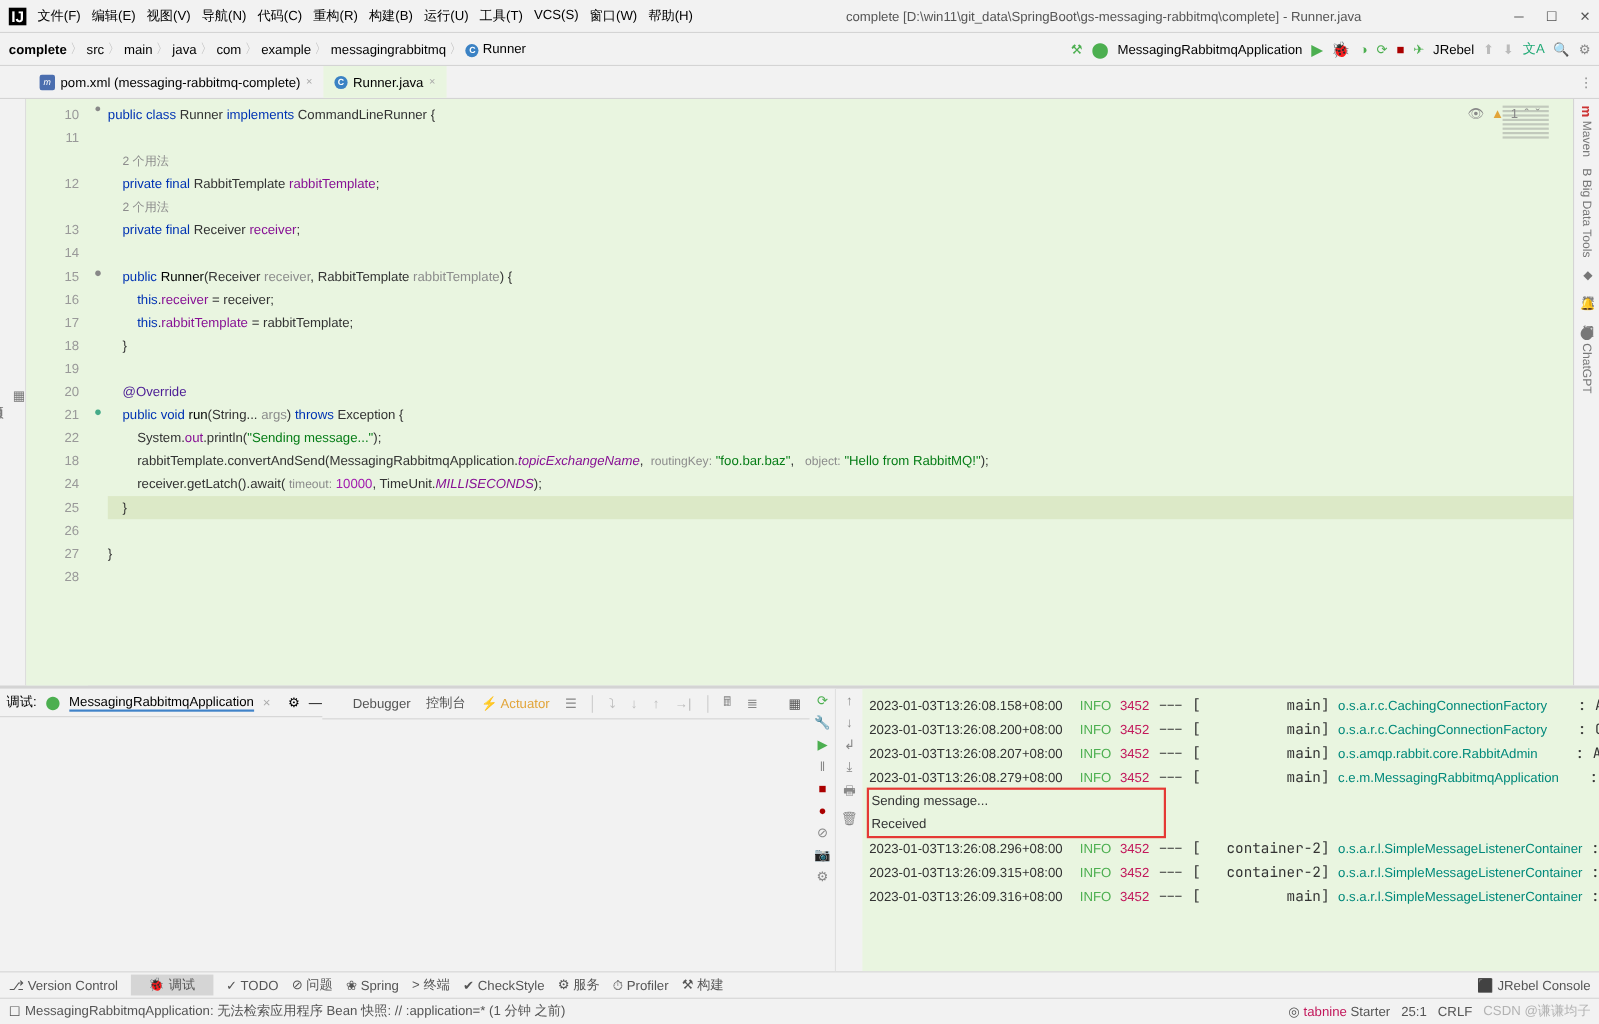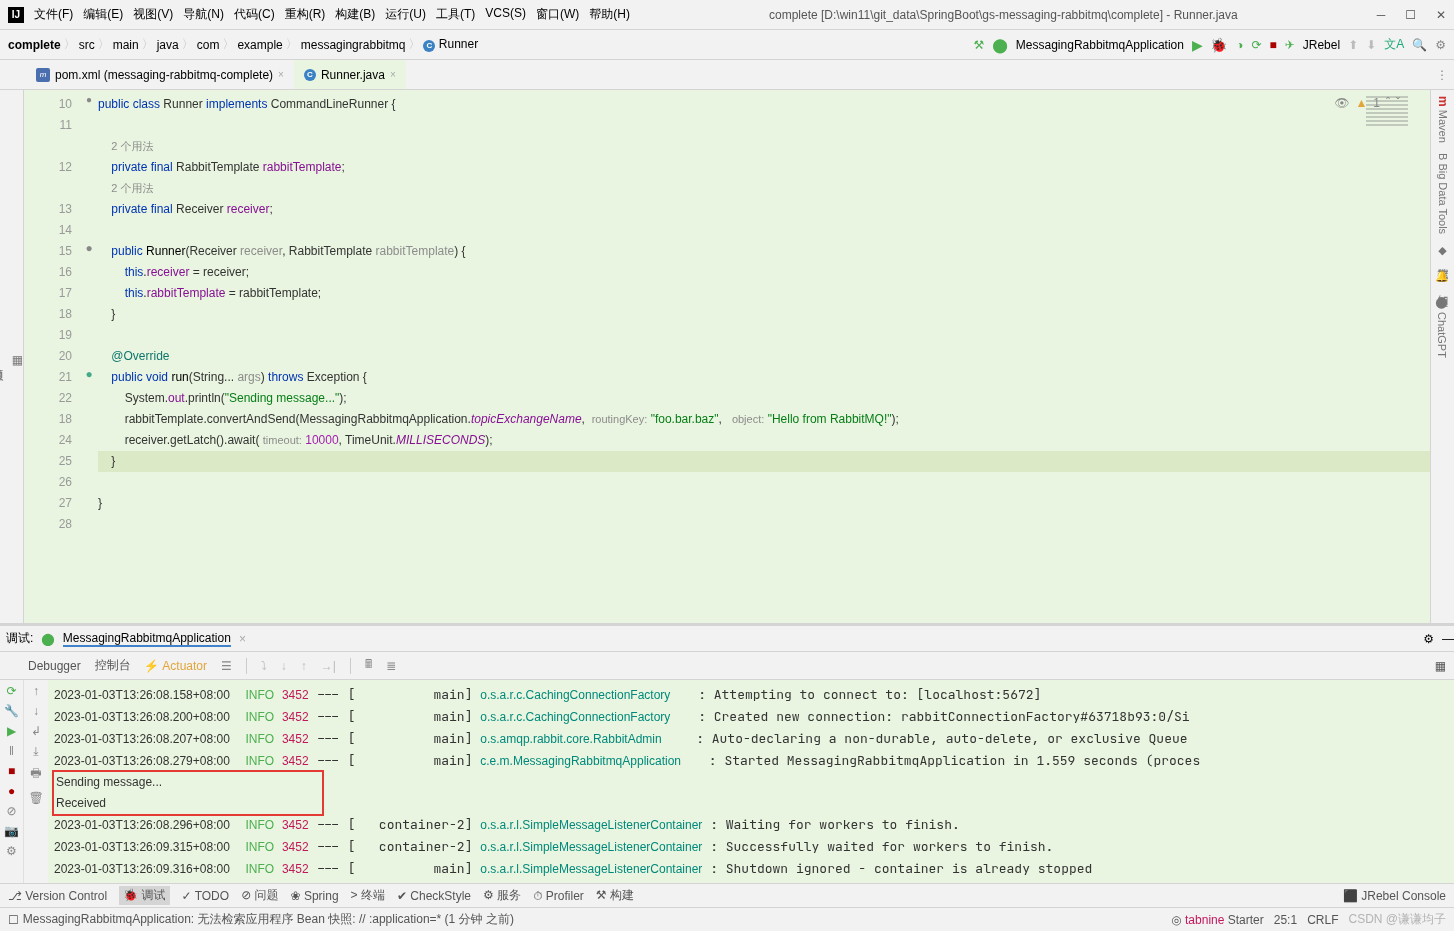--- a/index.html
+++ b/index.html
@@ -1,18 +1,18 @@
 <!DOCTYPE html>
 <html><head>
 <meta charset="utf-8">
 <style>
 *{margin:0;padding:0;box-sizing:border-box;font-family:"Microsoft YaHei",Segoe UI,sans-serif;font-size:12px;}
 body{background:#f2f2f2;color:#000;overflow:hidden;width:1454px;height:931px;}
 .titlebar{height:30px;background:#f2f2f2;display:flex;align-items:center;padding:0 8px;border-bottom:1px solid #d4d4d4;}
-.logo{width:16px;height:16px;background:#000;color:#fff;font-size:10px;display:flex;align-items:center;justify-content:center;font-weight:bold;margin-right:10px;}
+.logo{width:16px;height:16px;background:#000;color:#fff;font-size:14px;display:flex;align-items:center;justify-content:center;font-weight:bold;margin-right:10px;}
 .menu{display:flex;gap:10px;}
 .menu span{cursor:default;}
 .wtitle{flex:1;text-align:center;color:#555;}
 .wbtns{display:flex;gap:20px;font-size:14px;color:#555;}
 .navbar{height:30px;background:#f2f2f2;display:flex;align-items:center;padding:0 8px;border-bottom:1px solid #d4d4d4;}
 .crumbs{display:flex;align-items:center;gap:3px;flex:1;}
 .crumbs .sep{color:#bbb;}
 .crumbs b{font-weight:bold;}
 .crumbs .jicon{width:12px;height:12px;background:#3b82c4;border-radius:50%;display:inline-flex;align-items:center;justify-content:center;color:#fff;font-size:8px;font-weight:bold;}
 .rtool{display:flex;align-items:center;gap:8px;}
@@ -33,48 +33,48 @@
 .rgut .vlbl{writing-mode:vertical-rl;font-size:11px;white-space:nowrap;}
 .editor{flex:1;background:#e9f5e0;display:flex;font-family:"JetBrains Mono",Consolas,monospace;font-size:13px;position:relative;}
 .gutter{width:56px;background:#e9f5e0;color:#999;text-align:right;padding-right:8px;padding-top:4px;line-height:21px;}
 .gutter div{height:21px;}
 .gicns{width:18px;padding-top:4px;}
 .gicns div{height:21px;font-size:10px;color:#888;text-align:center;}
 .code{flex:1;padding-top:4px;line-height:21px;white-space:pre;color:#333;}
 .code .kw{color:#0033b3;}
 .code .cls{color:#000;}
 .code .fld{color:#871094;}
-.code .ann{color:#0f766e;}
+.code .ann{color:#4c1d95;}
 .code .str{color:#067d17;}
 .code .num{color:#a21caf;}
 .code .cmt{color:#8c8c8c;font-size:11px;}
 .code .prm{color:#8c8c8c;}
 .code .hint{color:#8c8c8c;font-size:11px;}
 .code div{height:21px;}
 .code .cur{background:#dce9c7;}
 .einspect{position:absolute;top:6px;right:30px;display:flex;gap:6px;align-items:center;color:#888;font-size:11px;}
 .einspect .warn{color:#e2a53a;}
 .minimap{position:absolute;top:4px;right:4px;width:60px;height:90px;opacity:0.4;}
 .minimap div{height:2px;background:#888;margin:2px 0;width:70%;}
-.bottom{height:260px;background:#f2f2f2;border-top:3px solid #d4d4d4;display:flex;flex-direction:column;}
+.bottom{height:260px;background:#f2f2f2;border-top:3px solid #d4d4d4;display:flex;flex-direction:row;}
 .btabs{height:26px;display:flex;align-items:center;padding-left:6px;gap:8px;border-bottom:1px solid #d4d4d4;}
 .btabs .active{border-bottom:2px solid #4083c9;}
 .btools{height:28px;display:flex;align-items:center;padding-left:28px;gap:14px;border-bottom:1px solid #d4d4d4;color:#555;}
 .btools .act{color:#e2a53a;}
 .bbody{flex:1;display:flex;overflow:hidden;}
 .bgut{width:24px;background:#f2f2f2;border-right:1px solid #e0e0e0;display:flex;flex-direction:column;align-items:center;padding-top:4px;gap:6px;color:#888;font-size:13px;}
 .bgut2{width:24px;display:flex;flex-direction:column;align-items:center;padding-top:4px;gap:6px;color:#888;font-size:13px;}
 .console{flex:1;background:#e9f5e0;font-family:"JetBrains Mono",Consolas,monospace;font-size:13px;line-height:21px;padding:4px 6px;white-space:pre;overflow:hidden;color:#333;}
 .console .ts{}
 .console .info{color:#4caf50;}
 .console .pid{color:#c2185b;}
 .console .pkg{color:#00897b;}
 .console .hl{outline:2px solid #e53935;padding:0 2px;display:inline-block;}
 .toolbar{height:24px;background:#f2f2f2;border-top:1px solid #d4d4d4;display:flex;align-items:center;padding:0 8px;gap:12px;color:#555;}
-.toolbar .sel{background:#d5d5d5;padding:1px 4px;}
+.toolbar .sel{background:#d5d5d5;padding:1px 16px;}
 .toolbar span{display:flex;align-items:center;gap:3px;}
 .status{height:24px;background:#f2f2f2;border-top:1px solid #d4d4d4;display:flex;align-items:center;padding:0 8px;color:#555;gap:10px;}
 .status .l{flex:1;display:flex;align-items:center;gap:4px;}
 .status .r{display:flex;align-items:center;gap:10px;margin-left:40px;}
 .tabn{color:#c2185b;}
 </style>
 </head>
 <body>
 
 <div class="titlebar">

